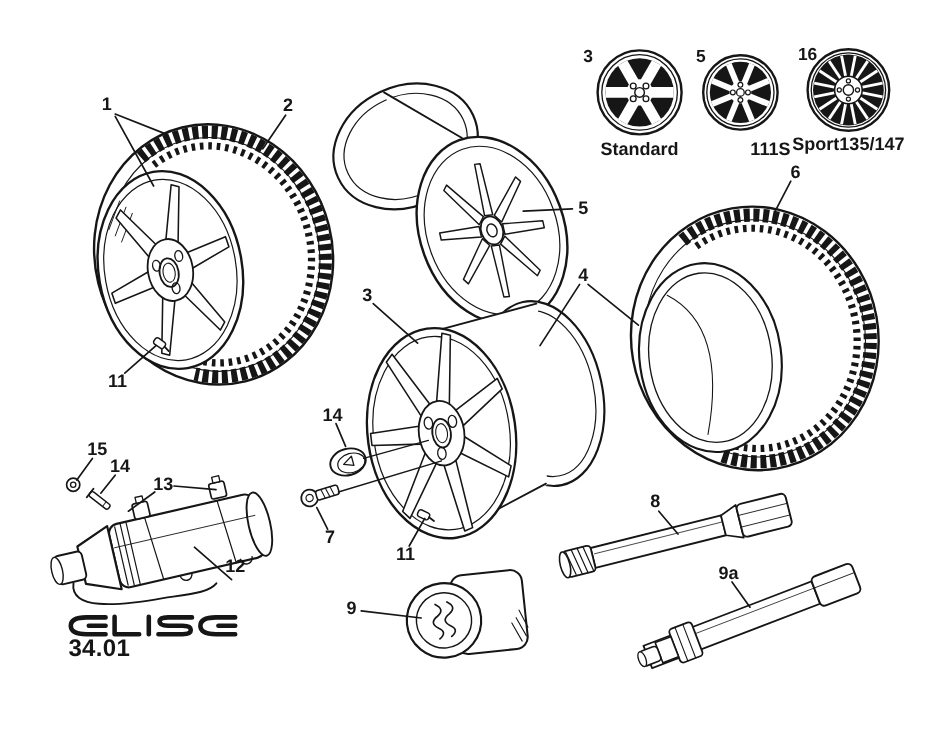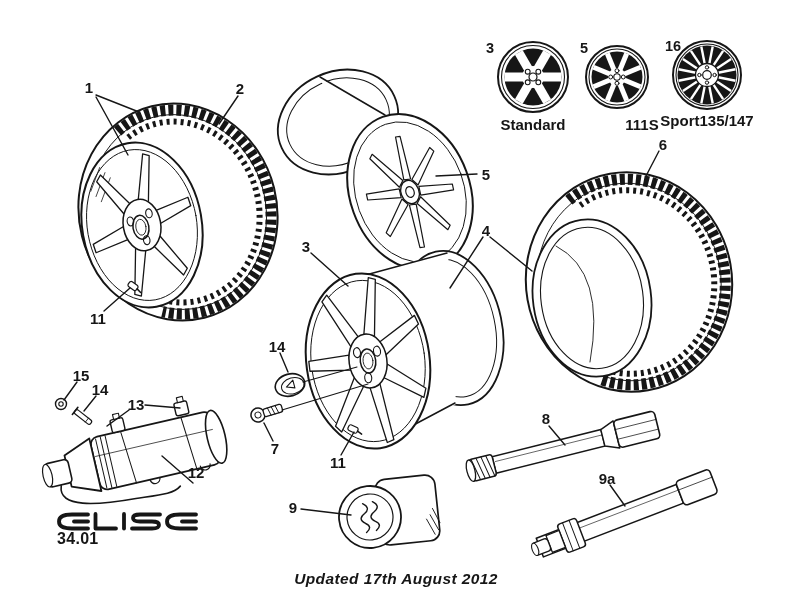--- a/index.html
+++ b/index.html
@@ -2,21 +2,21 @@
 <html><head>
 <meta charset="utf-8">
 <style>
   html,body{margin:0;padding:0;background:#fff;}
   #page{position:relative;width:792px;height:612px;background:#fff;overflow:hidden;
         font-family:"Liberation Sans",sans-serif;color:#161616;}
   #art{position:absolute;left:0;top:0;}
   .co{position:absolute;transform:translate(-50%,-50%);font-weight:bold;font-size:15px;line-height:1;white-space:nowrap;}
   .legnum{position:absolute;transform:translate(-50%,-50%);font-weight:bold;font-size:14.5px;line-height:1;}
   .cap{position:absolute;transform:translateX(-50%);font-weight:bold;font-size:15px;line-height:1;white-space:nowrap;}
-  #pageno{position:absolute;left:57px;top:530px;font-weight:bold;font-size:16px;letter-spacing:.3px;}
+  #pageno{position:absolute;left:57px;top:530px;font-weight:bold;font-size:20px;letter-spacing:.3px;}
   #footer{position:absolute;left:50%;top:570px;transform:translateX(-50%);font-weight:bold;font-style:italic;
           font-size:15.5px;letter-spacing:.4px;white-space:nowrap;}
   .sr{position:absolute;width:1px;height:1px;overflow:hidden;clip:rect(0 0 0 0);white-space:nowrap;}
 </style>
 </head>
 <body>
 
 <div id="page">
 
 <svg id="art" width="792" height="612" viewBox="0 0 792 612">
@@ -347,14 +347,13 @@
 
   <div class="legnum" style="left:490px;top:48px">3</div>
   <div class="legnum" style="left:584px;top:48px">5</div>
   <div class="legnum" style="left:673px;top:46px">16</div>
   <div class="cap" style="left:533px;top:117px">Standard</div>
   <div class="cap" style="left:642px;top:117px">111S</div>
   <div class="cap" style="left:707px;top:113px">Sport135/147</div>
 
   <span class="sr">ELISE</span>
   <div id="pageno">34.01</div>
-  <div id="footer">Updated 17th August 2012</div>
 </div>
 
 </body></html>

